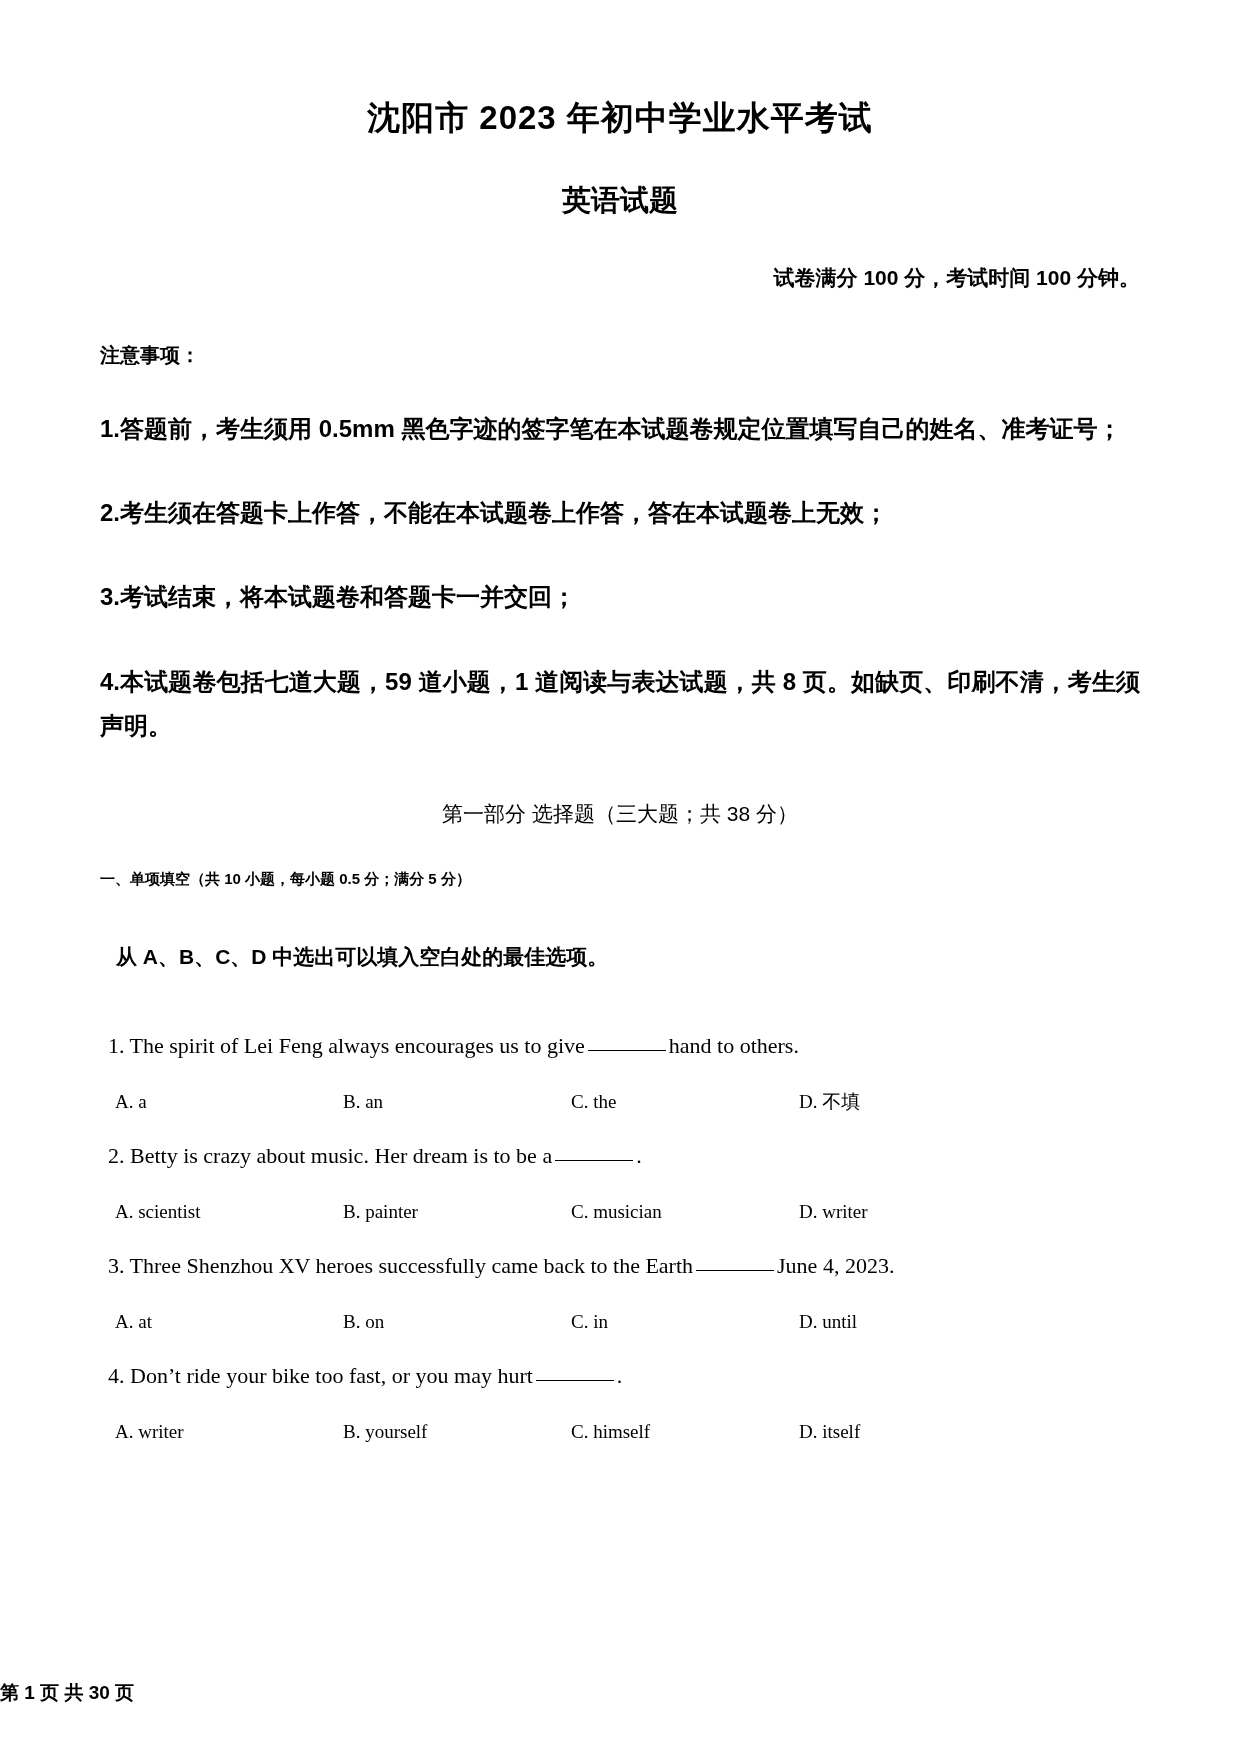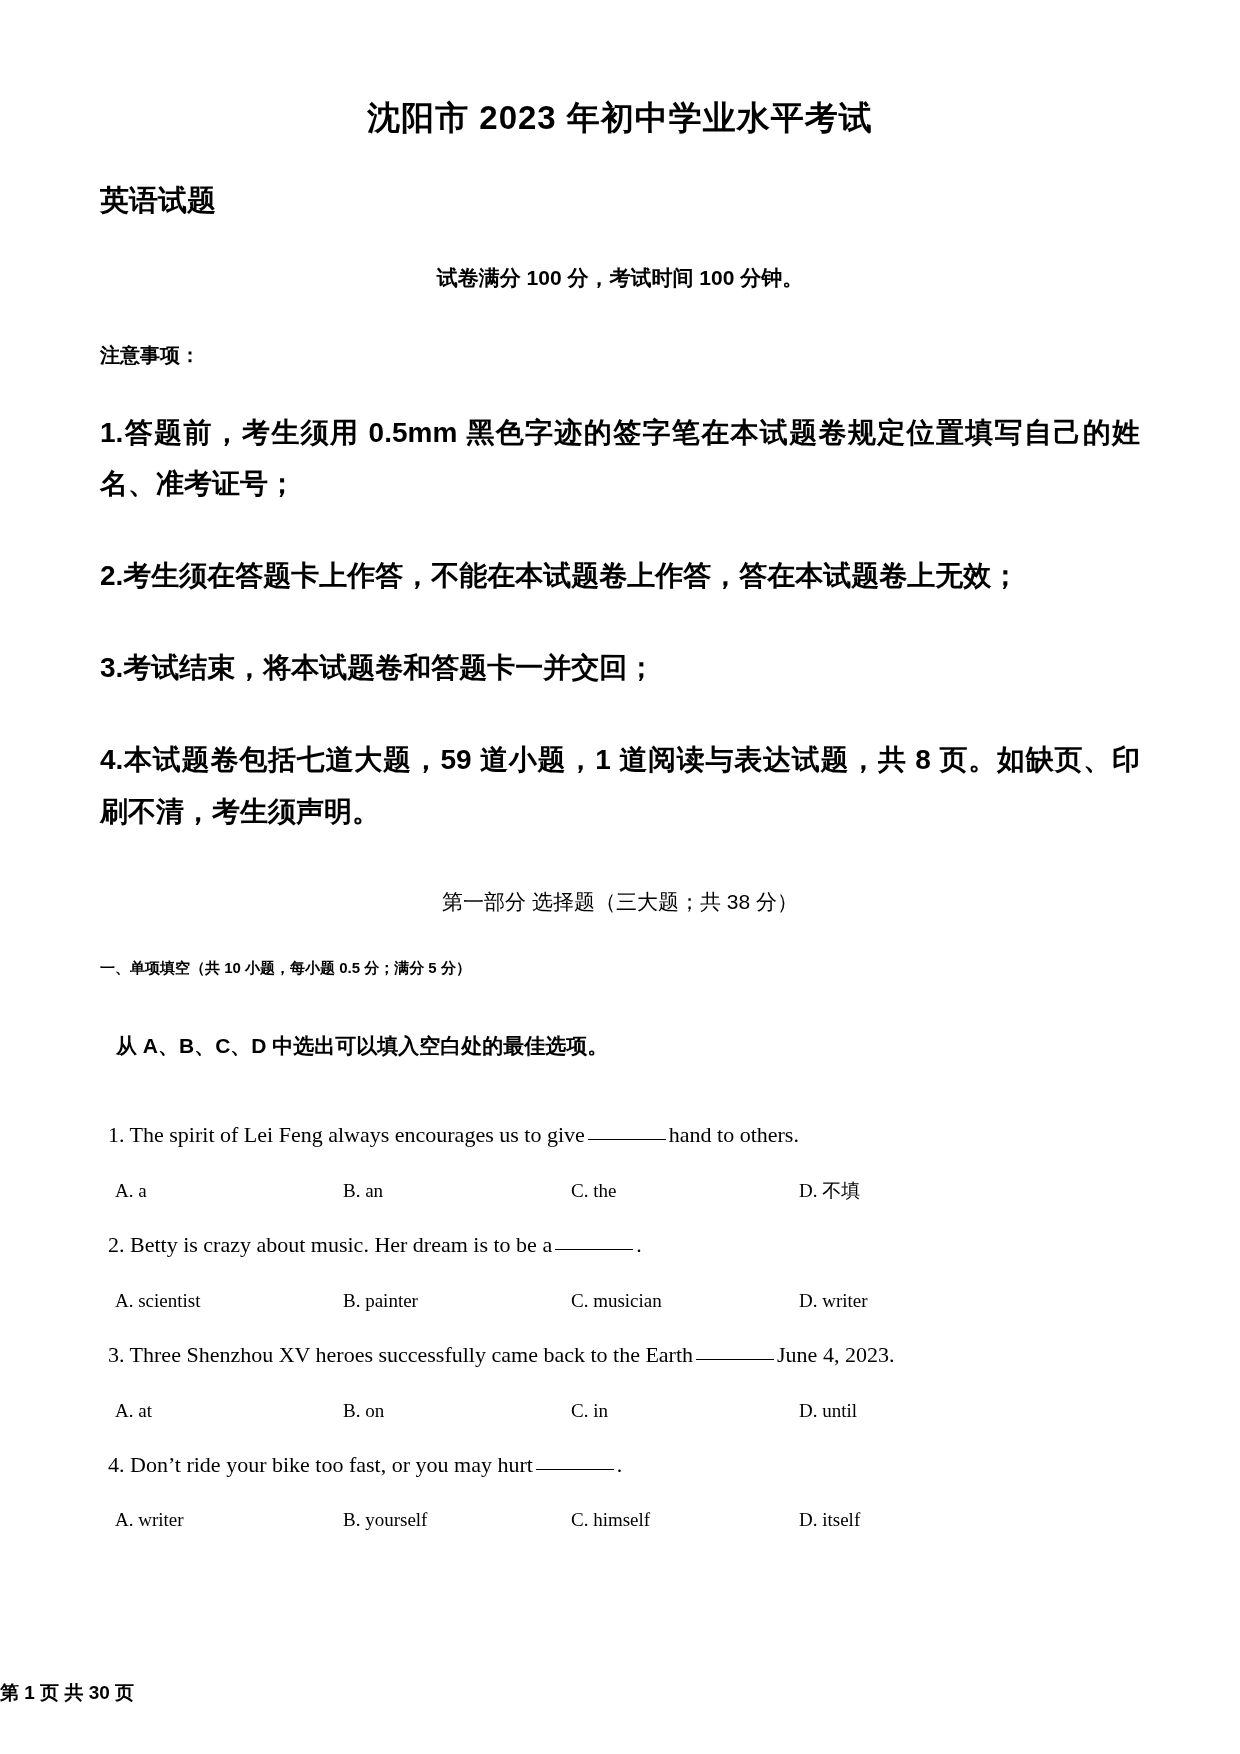--- a/index.html
+++ b/index.html
@@ -28,51 +28,51 @@
     text-align: center;
     font-family: "Liberation Sans", "DejaVu Sans", sans-serif;
     font-weight: bold;
     font-size: 33px;
     letter-spacing: 1px;
     margin: 0;
     padding-top: 98px;
     line-height: 1.2;
   }
   .doc-subtitle {
-    text-align: left;
+    text-align: center;
     font-family: "Liberation Sans", "DejaVu Sans", sans-serif;
     font-weight: bold;
     font-size: 29px;
     margin: 0;
     padding-top: 45px;
     line-height: 1.2;
   }
   .exam-info {
-    text-align: center;
+    text-align: right;
     font-family: "Liberation Sans", "DejaVu Sans", sans-serif;
     font-weight: bold;
     font-size: 21px;
     margin: 0;
     padding-top: 48px;
     line-height: 1.2;
   }
 
   
   .notice-heading {
     font-family: "Liberation Sans", "DejaVu Sans", sans-serif;
     font-weight: bold;
     font-size: 20px;
     margin: 0;
     padding-top: 52px;
     line-height: 1.2;
   }
   .notice-item {
     font-family: "Liberation Sans", "DejaVu Sans", sans-serif;
     font-weight: bold;
-    font-size: 28px;
+    font-size: 24px;
     margin: 0;
     padding-top: 40px;
     line-height: 1.85;
     text-align: justify;
   }
 
   
   .part-heading {
     text-align: center;
     font-family: "Liberation Sans", "DejaVu Sans", sans-serif;

